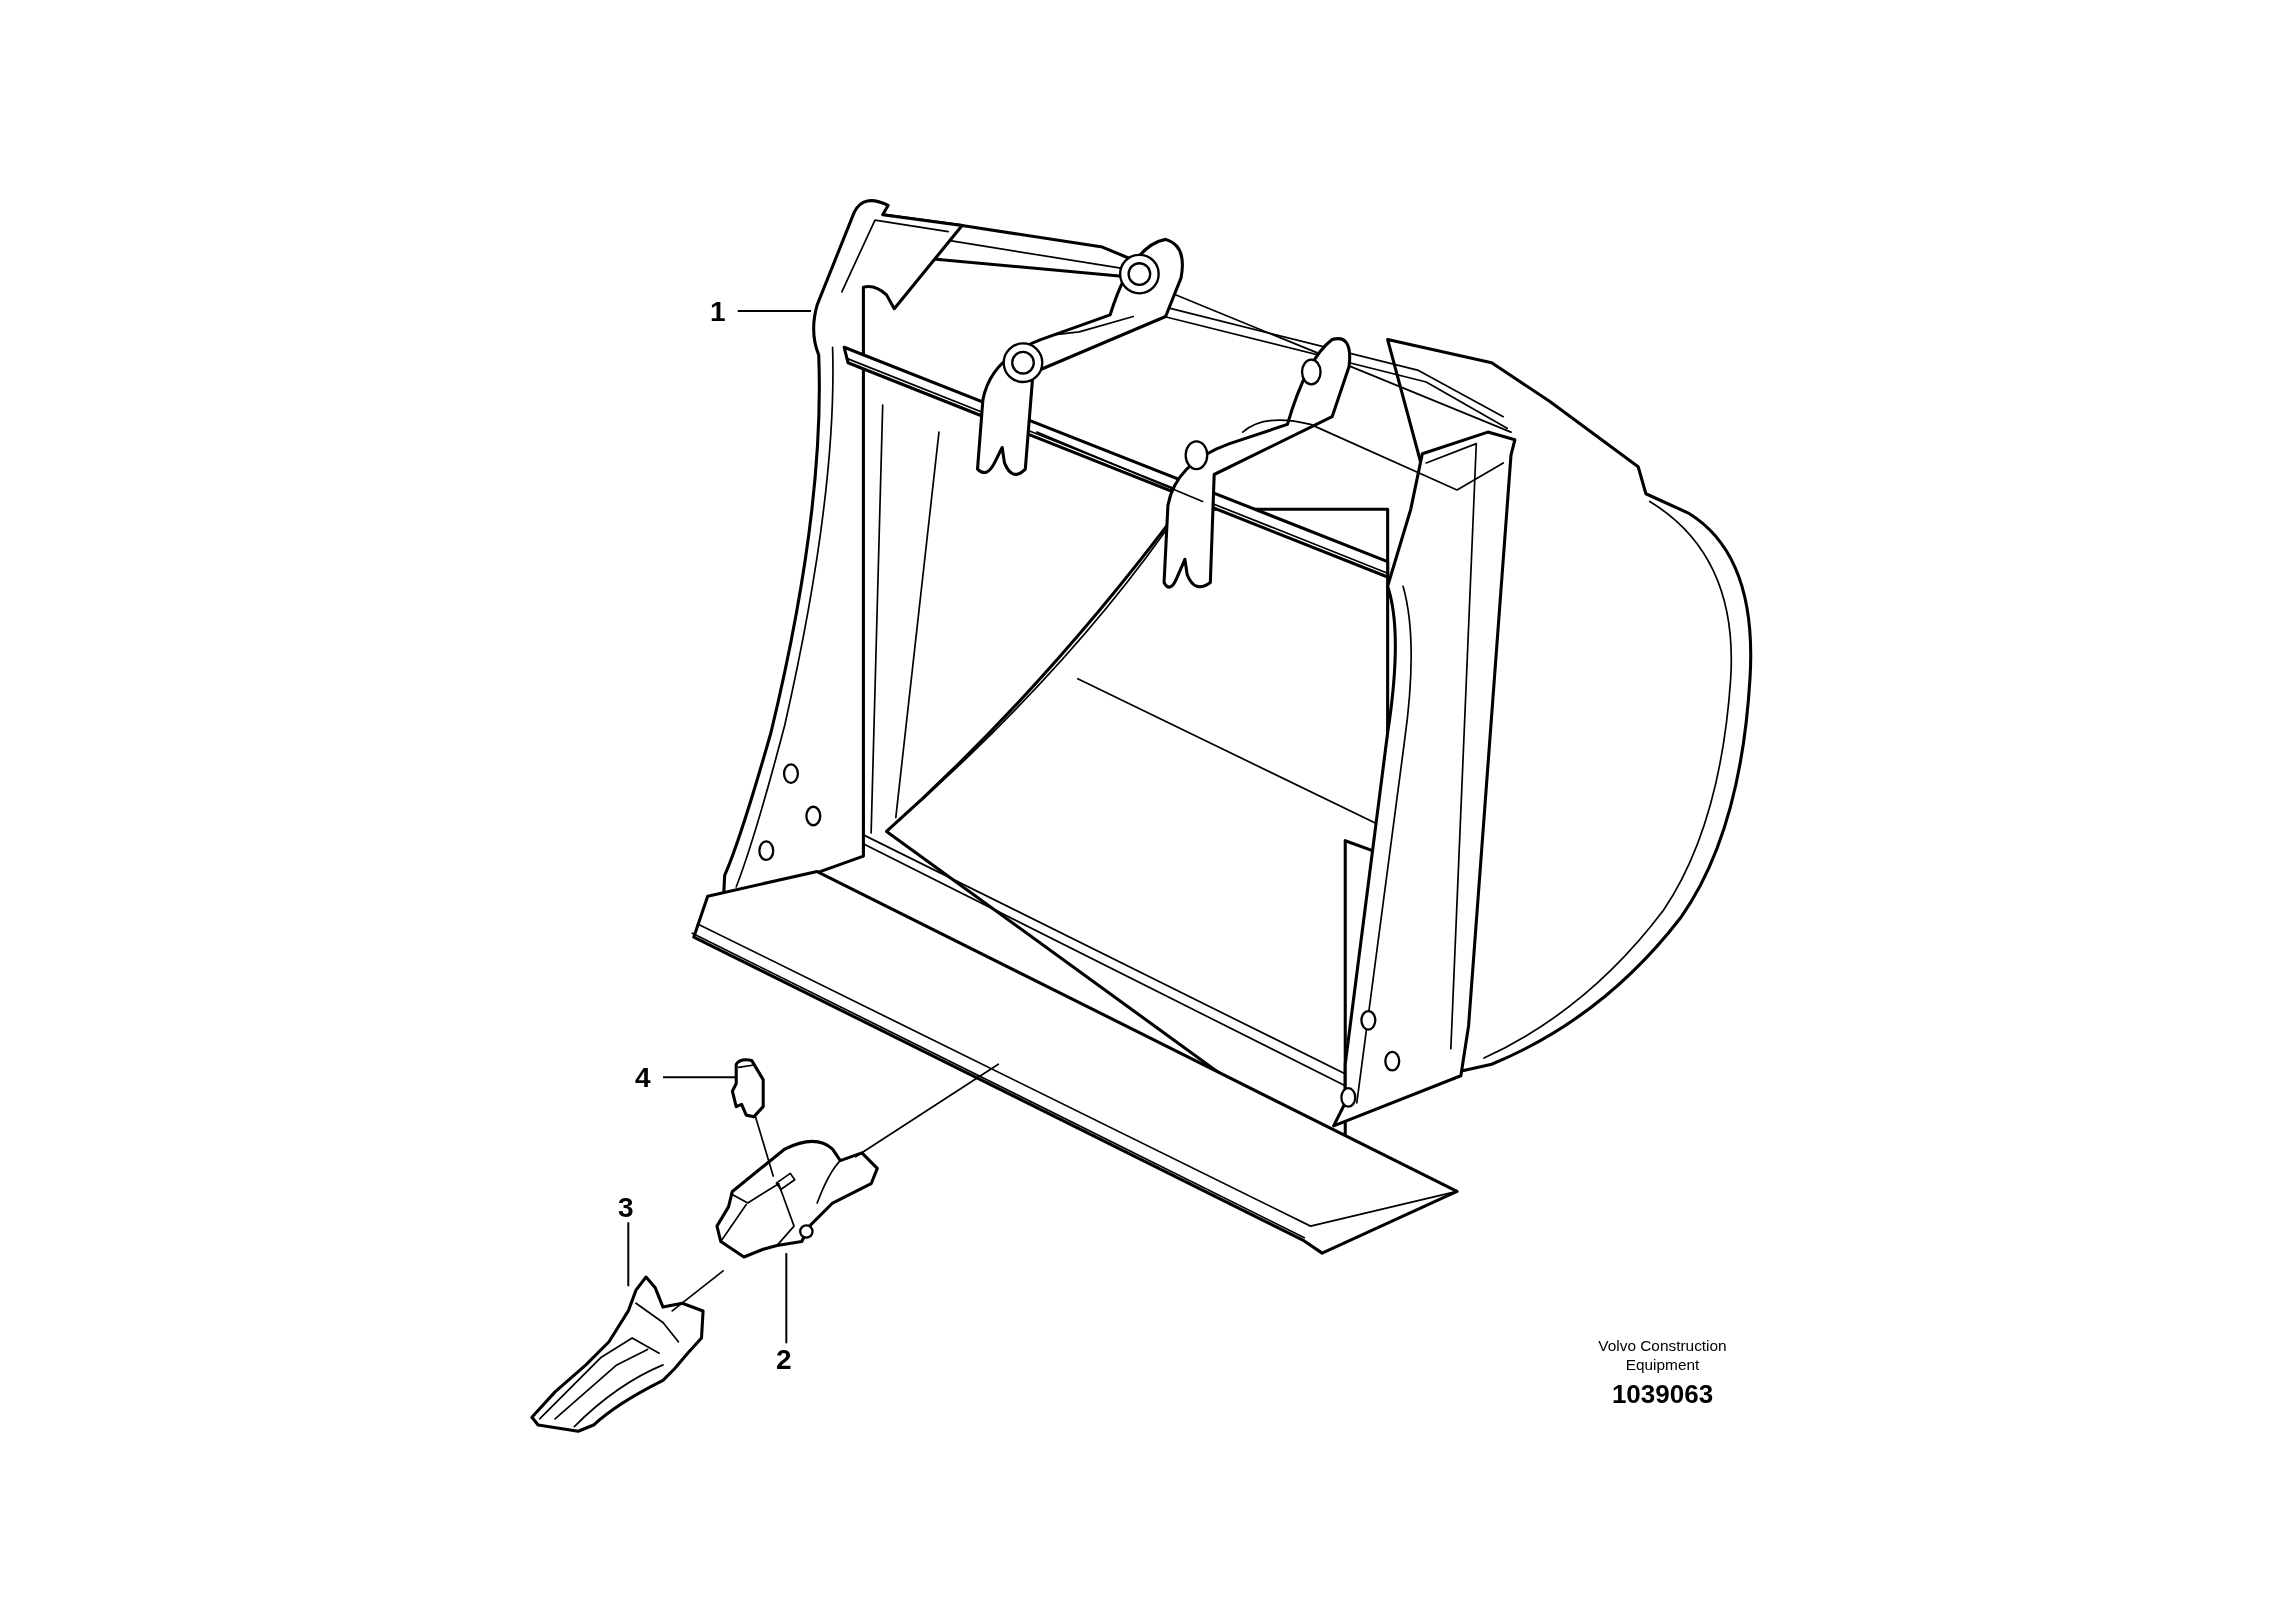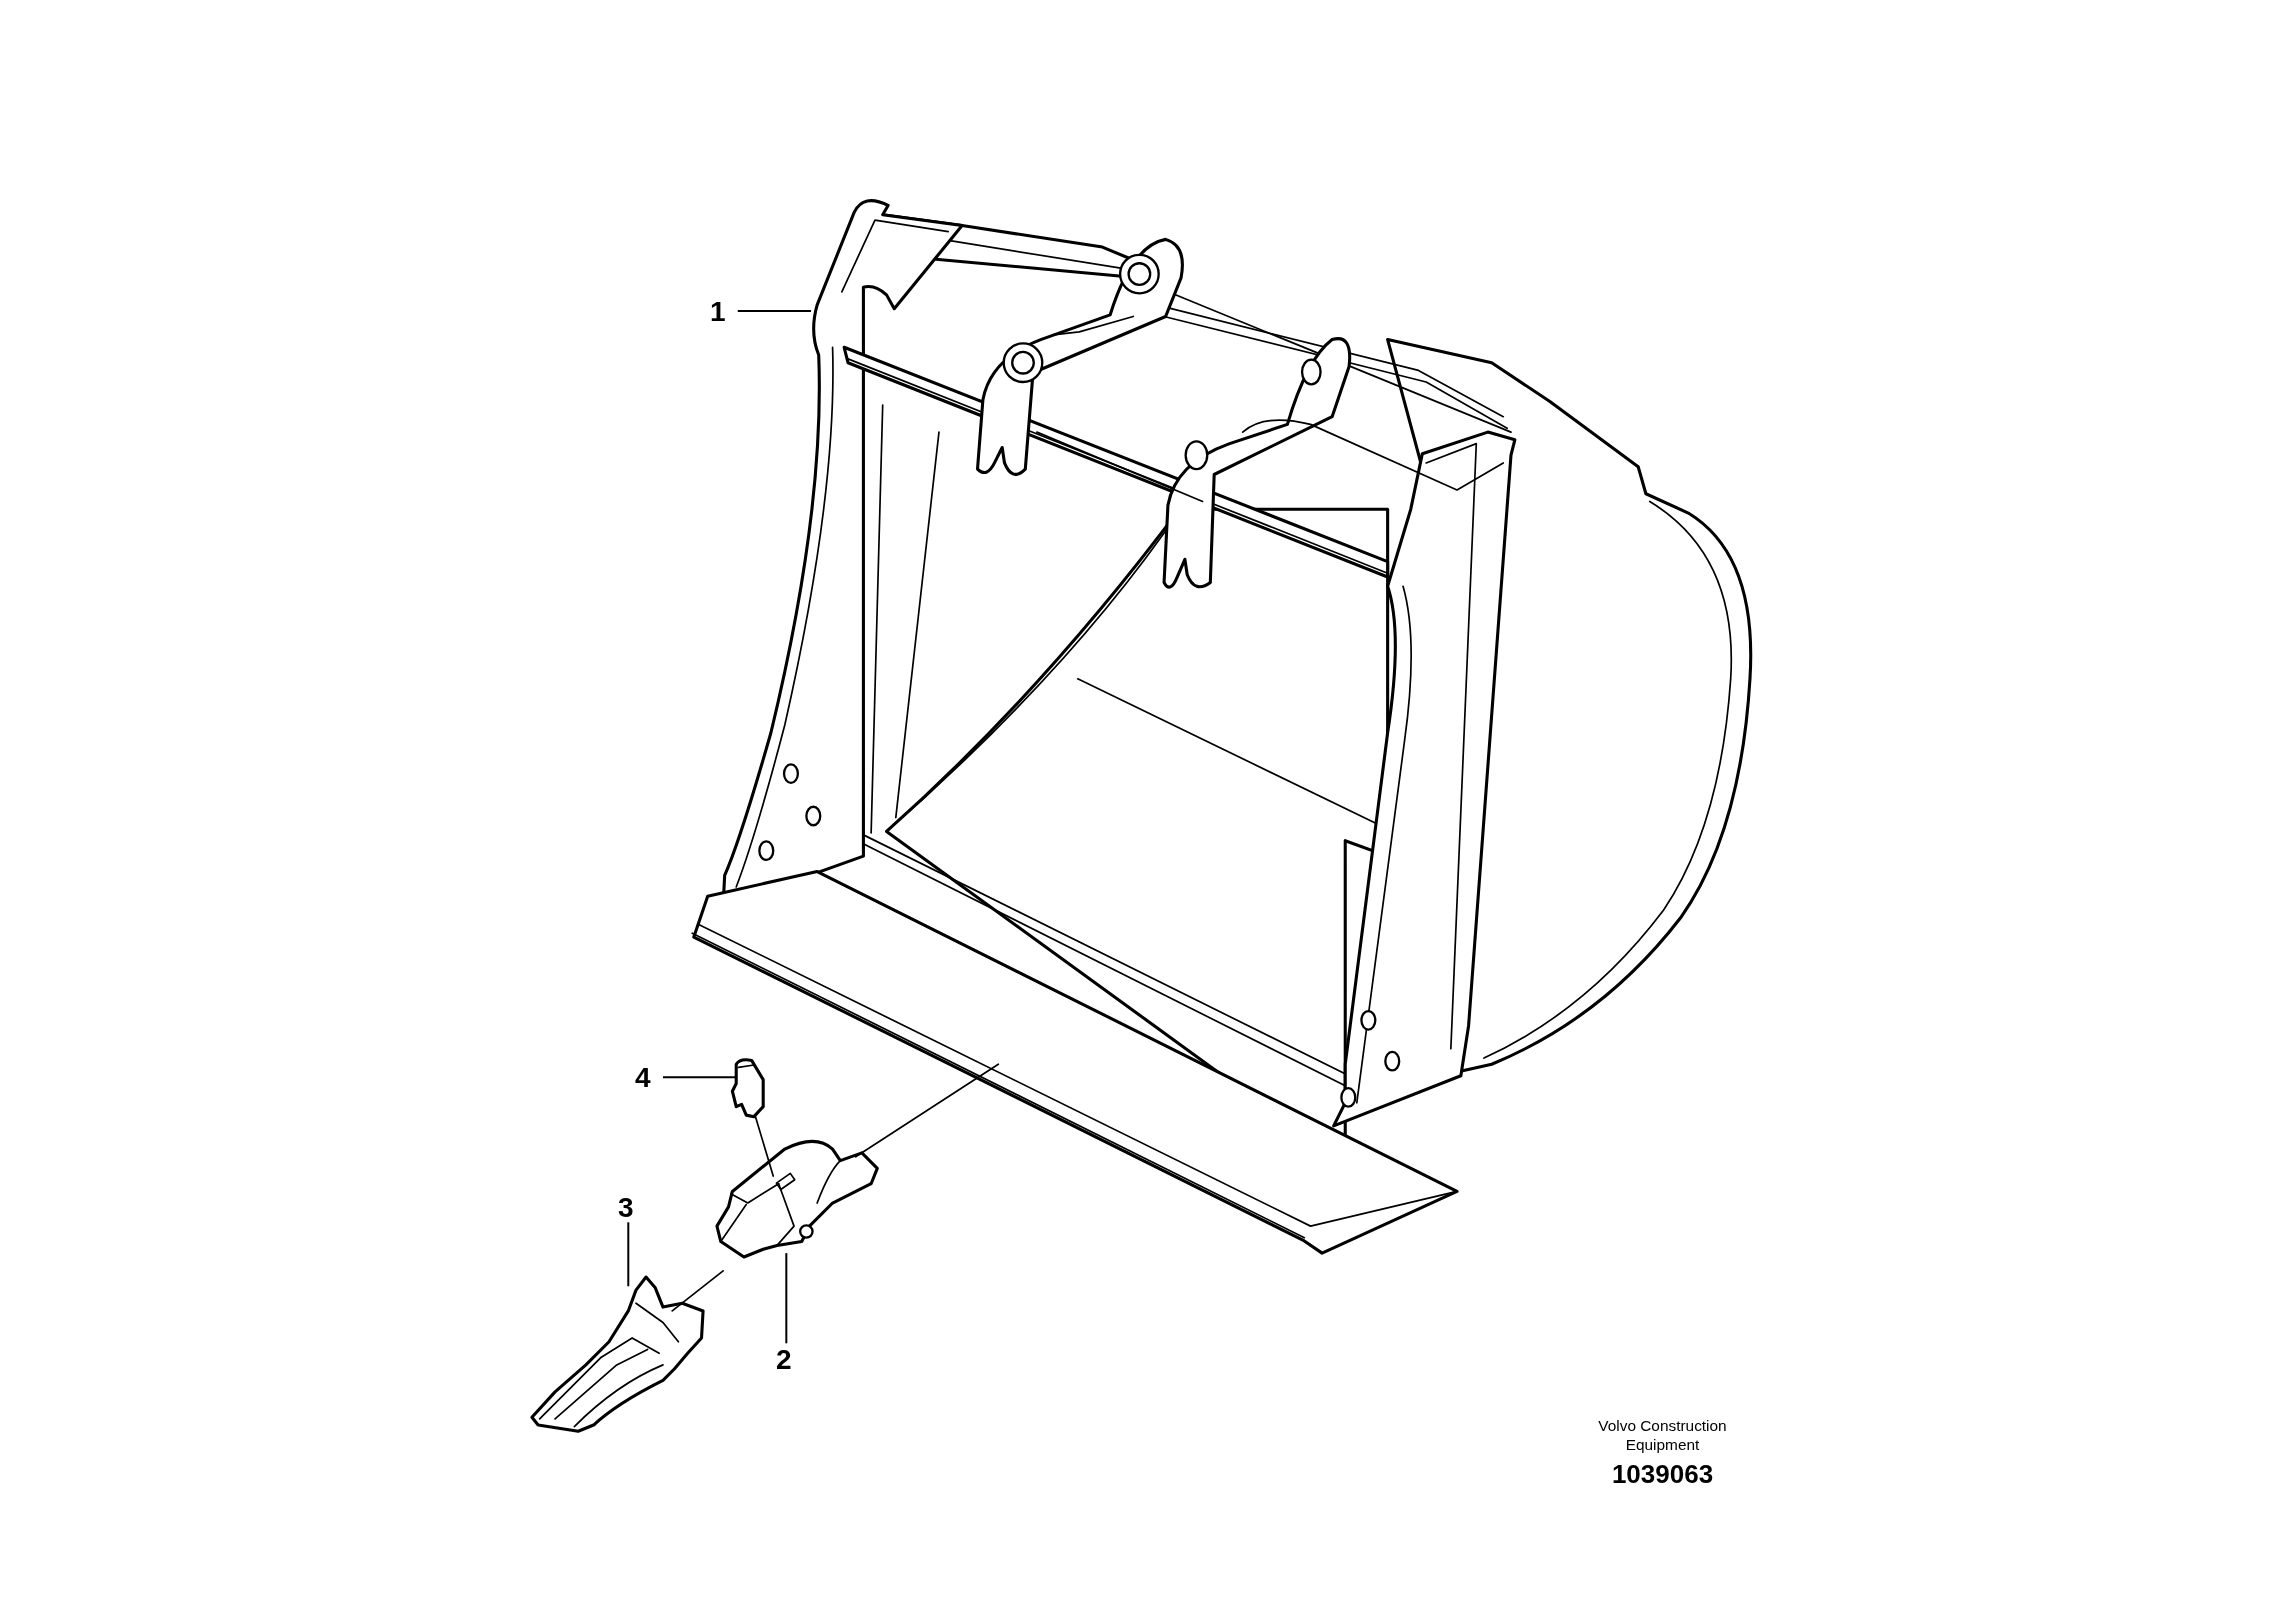--- a/index.html
+++ b/index.html
@@ -1,19 +1,19 @@
 <!DOCTYPE html>
 <html style="font-size:12.3px"><head>
 <meta charset="utf-8">
 <style>
   html, body { margin: 0; padding: 0; background: #ffffff; }
   body { width: 2295px; height: 1622px; position: relative; overflow: hidden; font-family: "Liberation Sans", sans-serif; color: #000; }
   #diagram { position: absolute; left: 0; top: 0; width: 2295px; height: 1622px; }
   .callout { position: absolute; font-family: "Liberation Sans", sans-serif; font-weight: bold; font-size: 28px; line-height: 1; color: #000; }
-  .footer { position: absolute; left: 1547px; top: 1417px; width: 231px; text-align: center; font-family: "Liberation Sans", sans-serif; color: #000; }
+  .footer { position: absolute; left: 1547px; top: 1337px; width: 231px; text-align: center; font-family: "Liberation Sans", sans-serif; color: #000; }
   .footer .maker { font-size: 15.4px; line-height: 18.5px; display: block; }
   .footer .docnum { font-size: 26px; font-weight: bold; line-height: 31px; display: block; margin-top: 4.6px; }
   svg .ol { fill: #fff; stroke: #000; stroke-width: 4; stroke-linejoin: round; stroke-linecap: round; }
   svg .thin { fill: none; stroke: #000; stroke-width: 2.2; stroke-linejoin: round; stroke-linecap: round; }
   svg .lead { fill: none; stroke: #000; stroke-width: 2.6; }
   svg .hole { fill: #fff; stroke: #000; stroke-width: 3; }
 </style>
 </head>
 <body>
 

